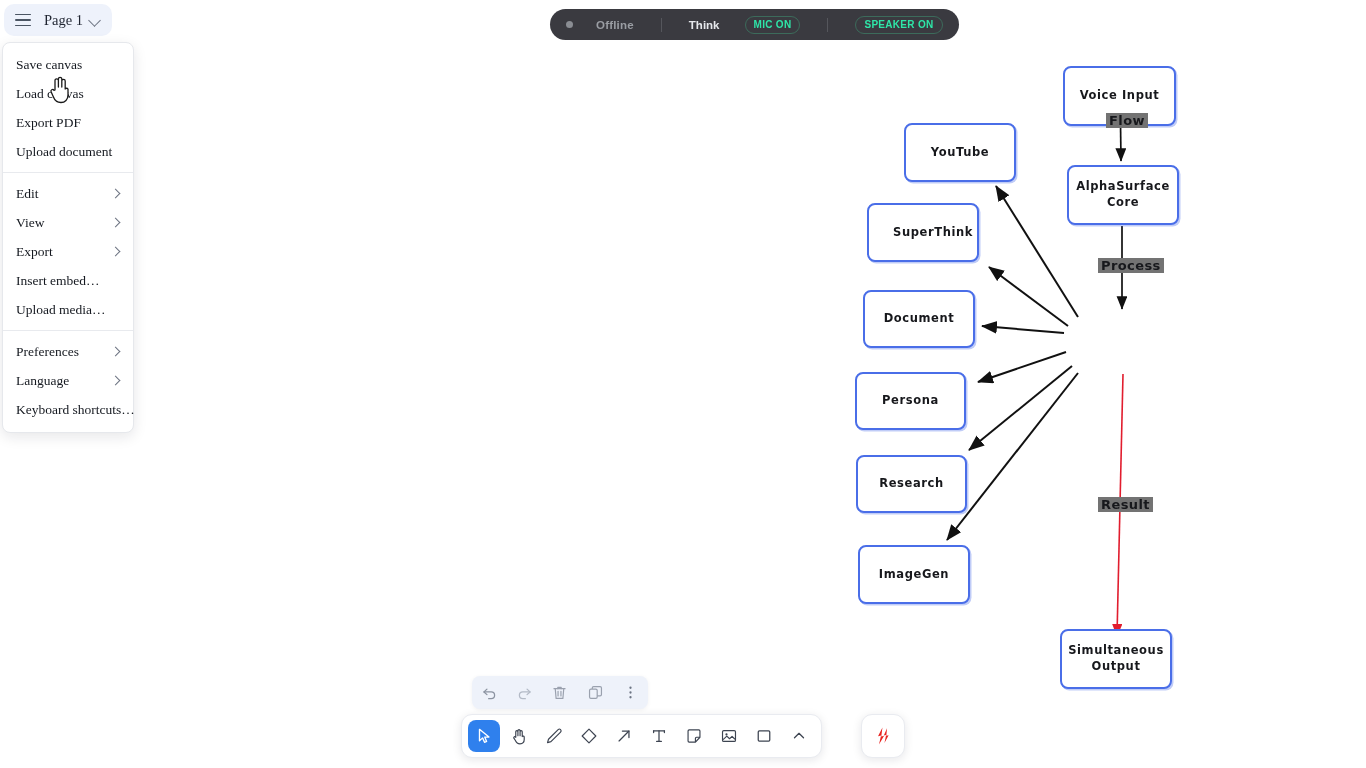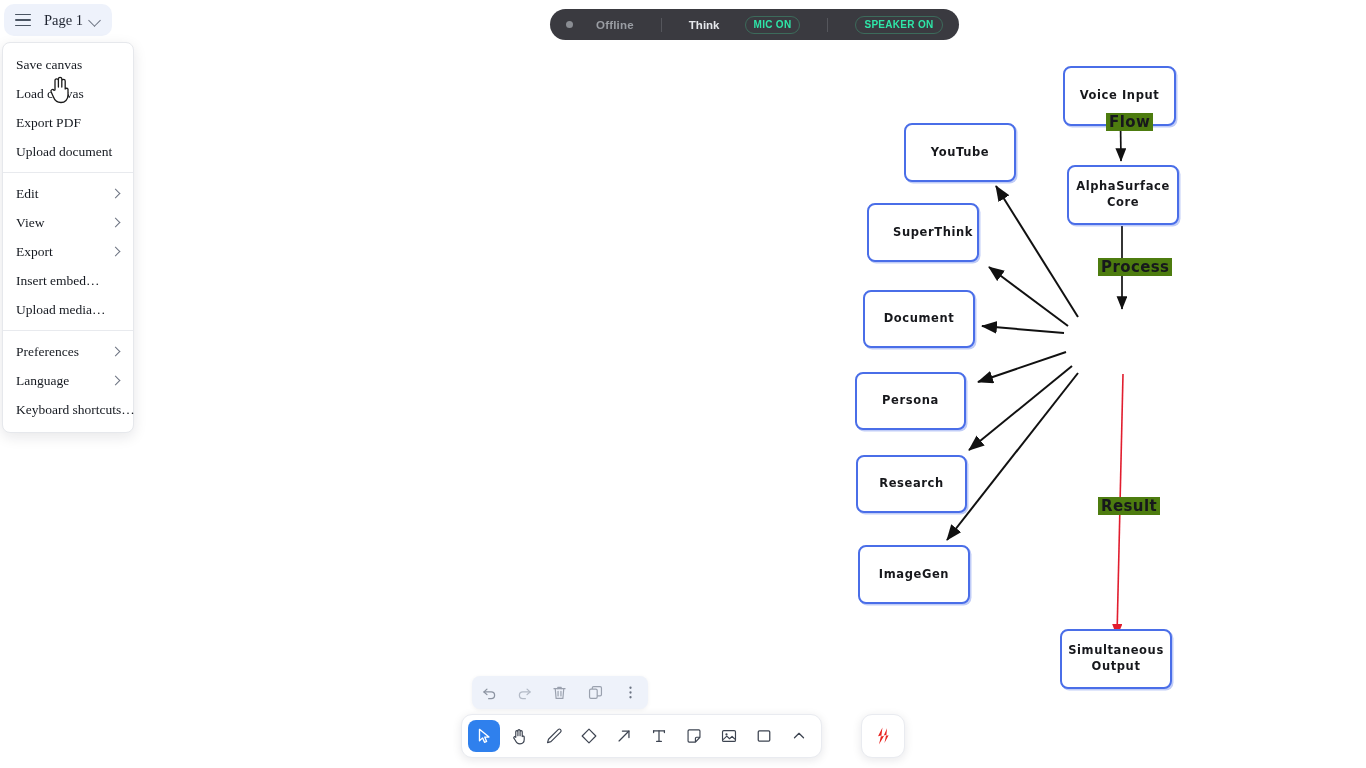--- a/index.html
+++ b/index.html
@@ -80,22 +80,22 @@
     position: absolute;
     border: 2px solid #4a6ee8; border-radius: 8px; background: #ffffff;
     display: flex; align-items: center; justify-content: center;
     text-align: center; box-shadow: 1.5px 1.5px 0 rgba(74,110,232,.35);
     font-family: "DejaVu Sans", sans-serif;
     font-size: 11.5px; font-weight: bold; color: #17181c;
     letter-spacing: .6px; line-height: 1.35; padding: 4px;
   }
   .edge-label {
     position: absolute; font-family: "DejaVu Sans", sans-serif;
-    font-size: 15px; font-weight: bold; color: #17181c;
-    background: #4d7c0f; padding: 0 3px; letter-spacing: .4px;
+    font-size: 13px; font-weight: bold; color: #17181c;
+    background: #737373; padding: 0 3px; letter-spacing: .4px;
   }
 
   
   .mini-toolbar {
     position: absolute; left: 472px; top: 676px; width: 176px; height: 33px;
     background: #eef2fa; border-radius: 8px;
     display: flex; align-items: center; justify-content: space-around;
     box-shadow: 0 1px 4px rgba(15,23,42,.06);
   }
   .mini-btn { width: 26px; height: 24px; display: flex; align-items: center; justify-content: center; cursor: pointer; border-radius: 5px; }

